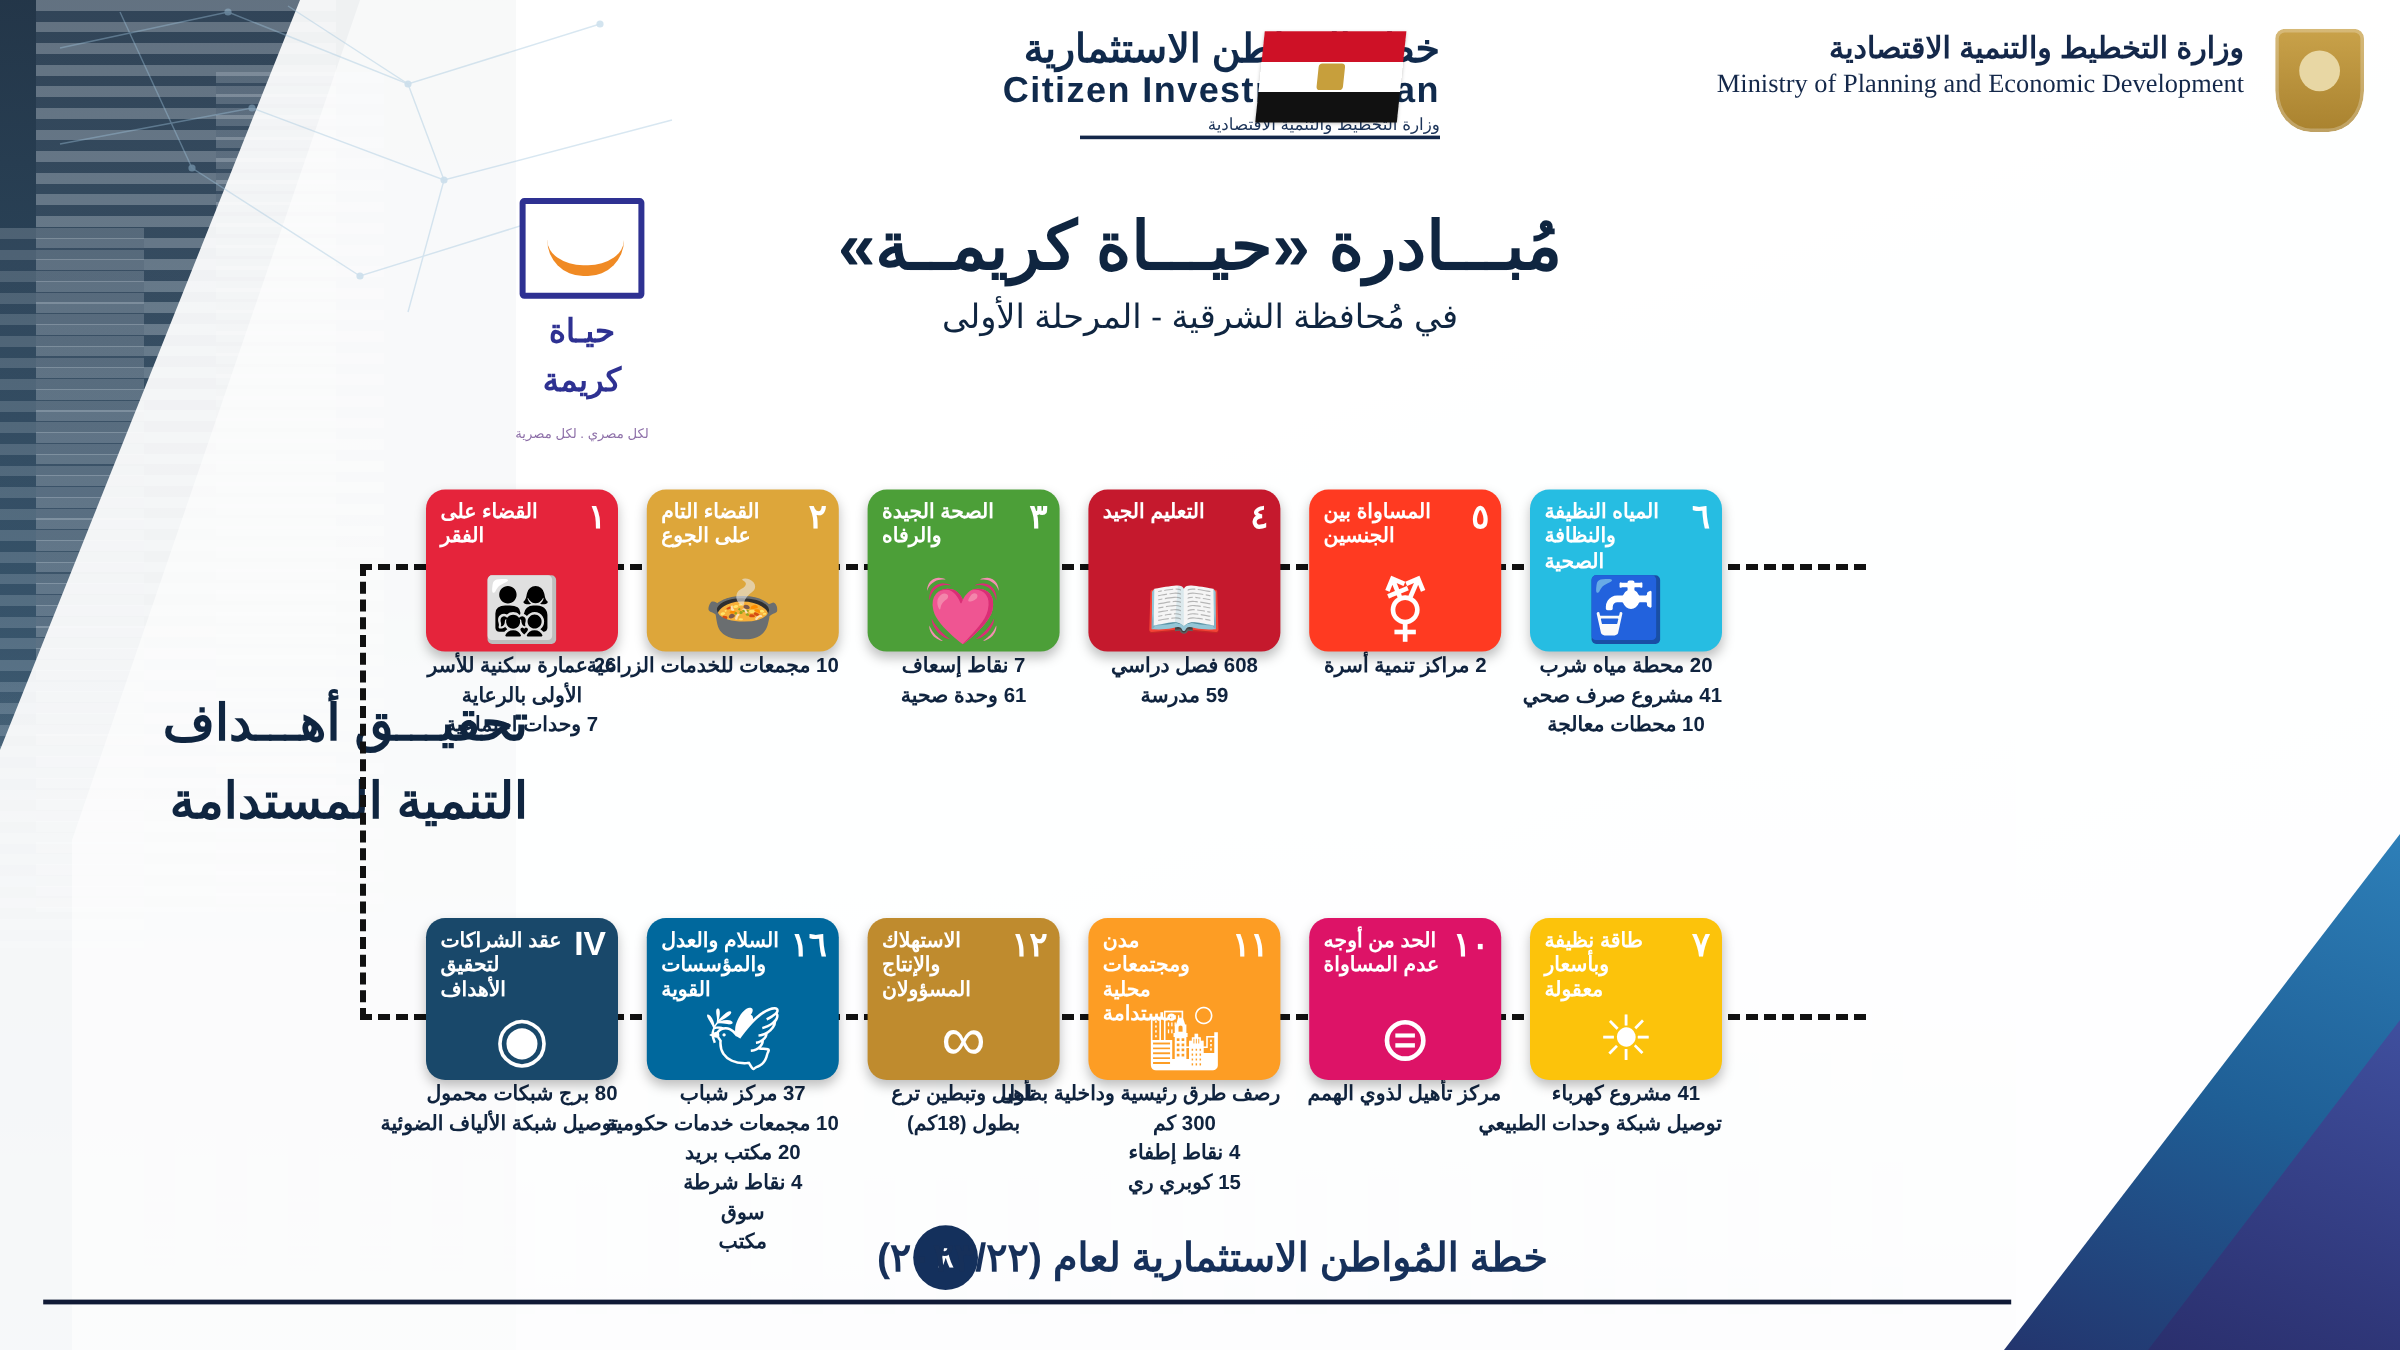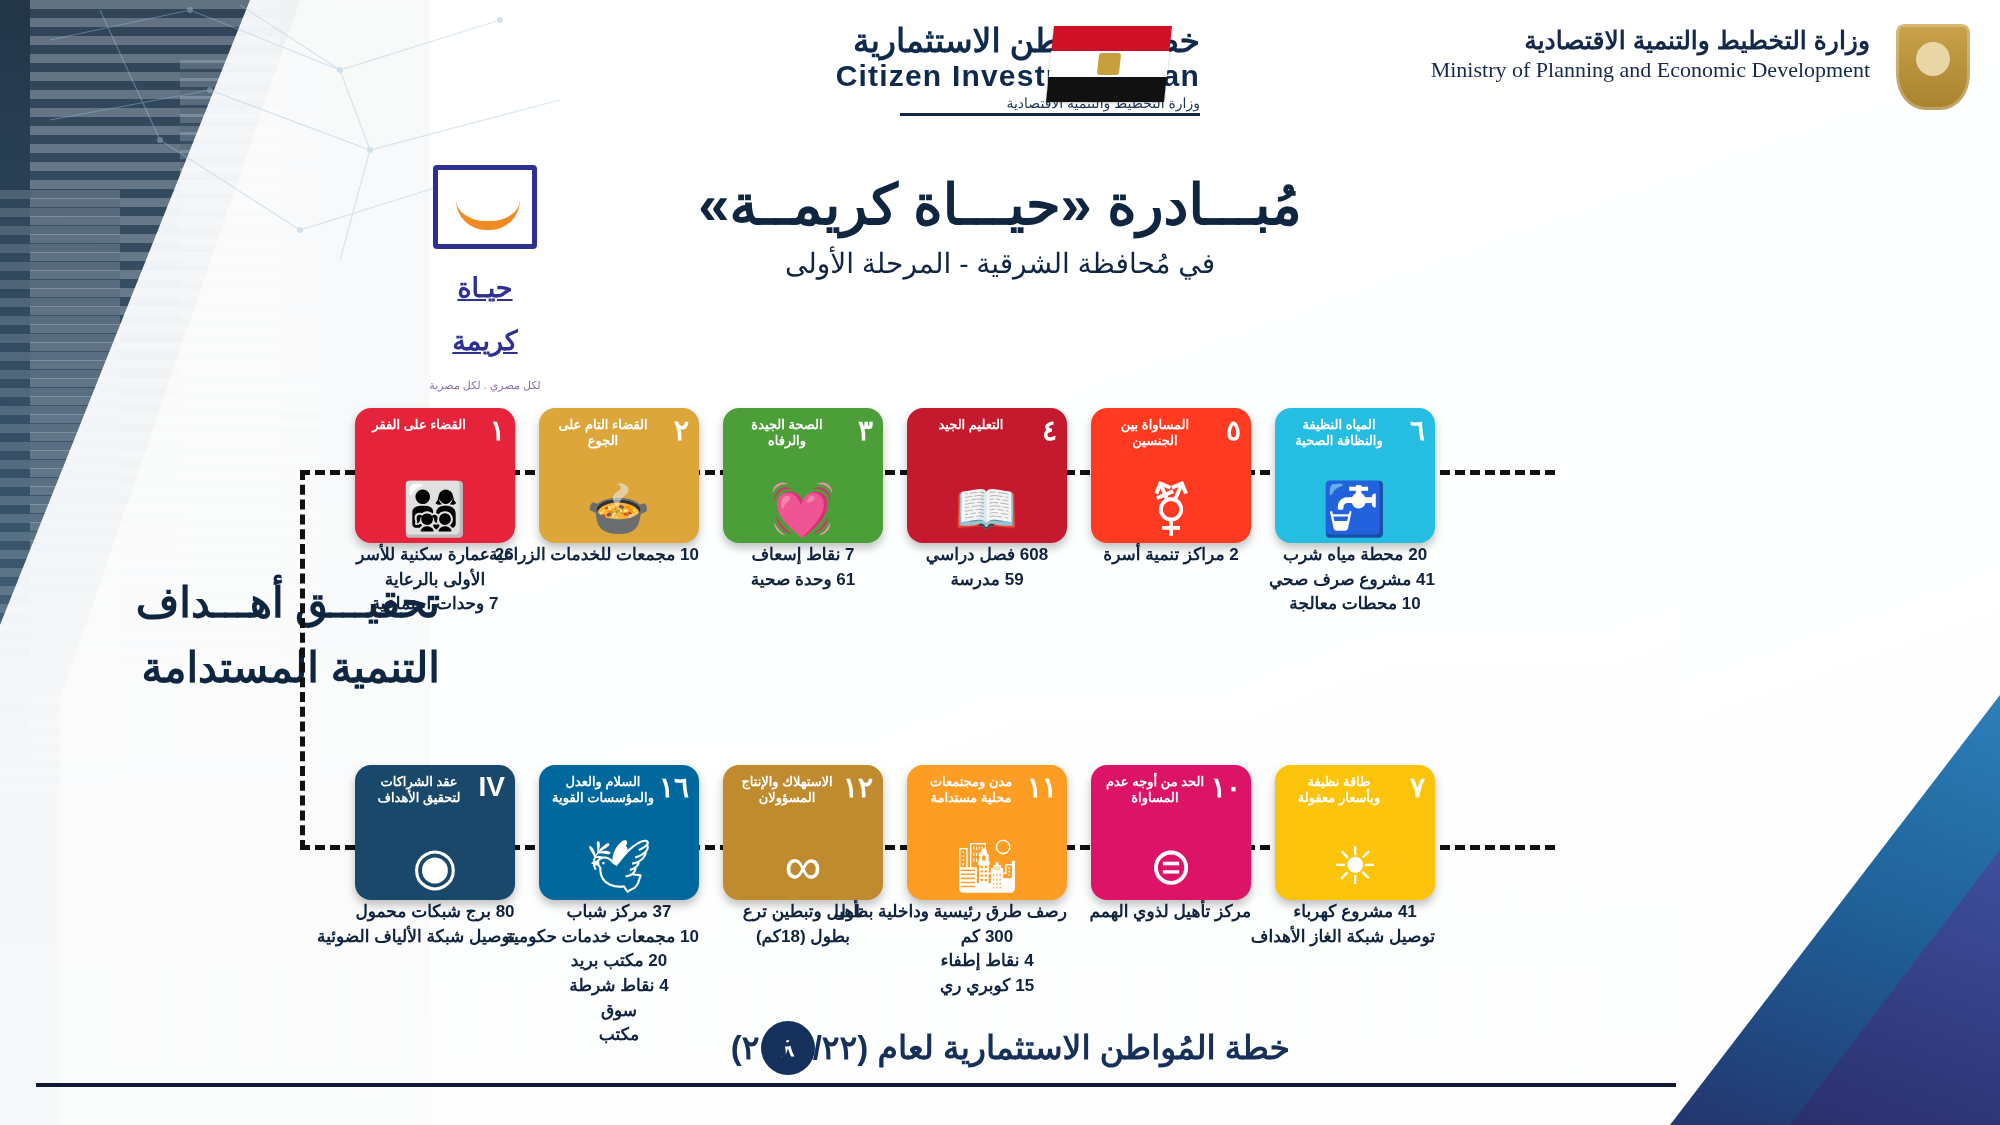--- a/index.html
+++ b/index.html
@@ -144,21 +144,21 @@
     position: absolute; right: 1430px; top: 165px; width: 170px; text-align: center;
   }
   .hayah-box {
     width: 104px; height: 84px; margin: 0 auto;
     border: 5px solid #2e3192; border-radius: 4px; position: relative; background: #fff;
   }
   .hayah-smile {
     position: absolute; left: 18px; top: 30px; width: 64px; height: 30px;
     border-bottom: 9px solid #f08a24; border-radius: 0 0 40px 40px;
   }
-  .hayah-text { font-size: 27px; font-weight: bold; color: #2e3192; line-height: 1.05; margin-top: 25px; text-decoration: underline; }
+  .hayah-text { font-size: 27px; font-weight: bold; color: #2e3192; line-height: 1.05; margin-top: 13px; }
   .hayah-tag { font-size: 11px; color: #8d6fa8; margin-top: 23px; }
 
   
   .sdg-heading {
     position: absolute; right: 1560px; top: 570px; width: 380px;
     text-align: right; direction: rtl;
     font-size: 42px; font-weight: bold; color: #0f2540; line-height: 1.55;
     letter-spacing: 1px;
   }
   .track-top {
@@ -182,22 +182,22 @@
   .goal { width: 160px; position: relative; }
   .tile {
     width: 160px; height: 135px; border-radius: 16px; position: relative;
     box-shadow: 0 5px 10px rgba(0,0,0,.25);
     color: #fff; overflow: hidden;
   }
   .tile .num {
     position: absolute; right: 10px; top: 6px; font-size: 28px; font-weight: bold;
   }
   .tile .lbl {
-    position: absolute; right: 44px; top: 9px; width: 104px; text-align: center;
-    font-size: 13px; font-weight: bold; line-height: 1.2; direction: rtl;
+    position: absolute; right: 44px; top: 9px; width: 104px; text-align: left;
+    font-size: 17px; font-weight: bold; line-height: 1.2; direction: rtl;
   }
   .tile .glyph {
     position: absolute; left: 0; right: 0; bottom: 8px; text-align: center;
     font-size: 52px; line-height: 1;
   }
   .caption {
     text-align: center; direction: rtl;
     font-size: 17px; color: #10243f; line-height: 1.45; font-weight: 600;
   }
   .caption div { white-space: nowrap; }
@@ -417,20 +417,20 @@
         </div>
       </div>
       <div class="goal">
         <div class="tile" style="background: rgb(252, 195, 11);">
           <div class="num">٧</div>
           <div class="lbl">طاقة نظيفة وبأسعار معقولة</div>
           <div class="glyph">☀</div>
         </div>
         <div class="caption">
           <div>41 مشروع كهرباء</div>
-          <div>توصيل شبكة الغاز الأهداف</div>
+          <div>توصيل شبكة وحدات الطبيعي</div>
         </div>
       </div>
     </div>
 
   <div class="page-badge">٨</div>
   <div class="footer-text">خطة المُواطن الاستثمارية لعام (٢٠٢٣/٢٢)</div>
 </div>
 
 </body></html>

